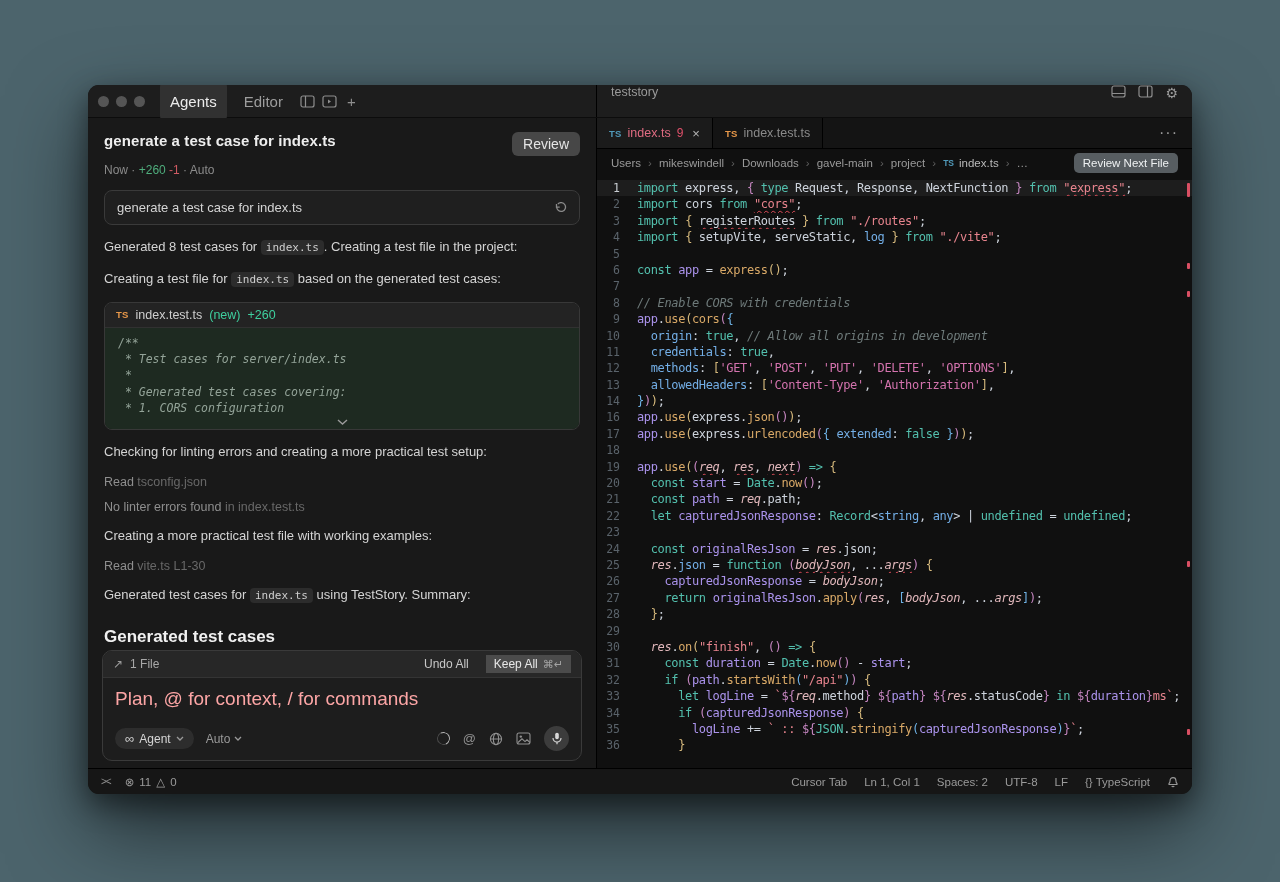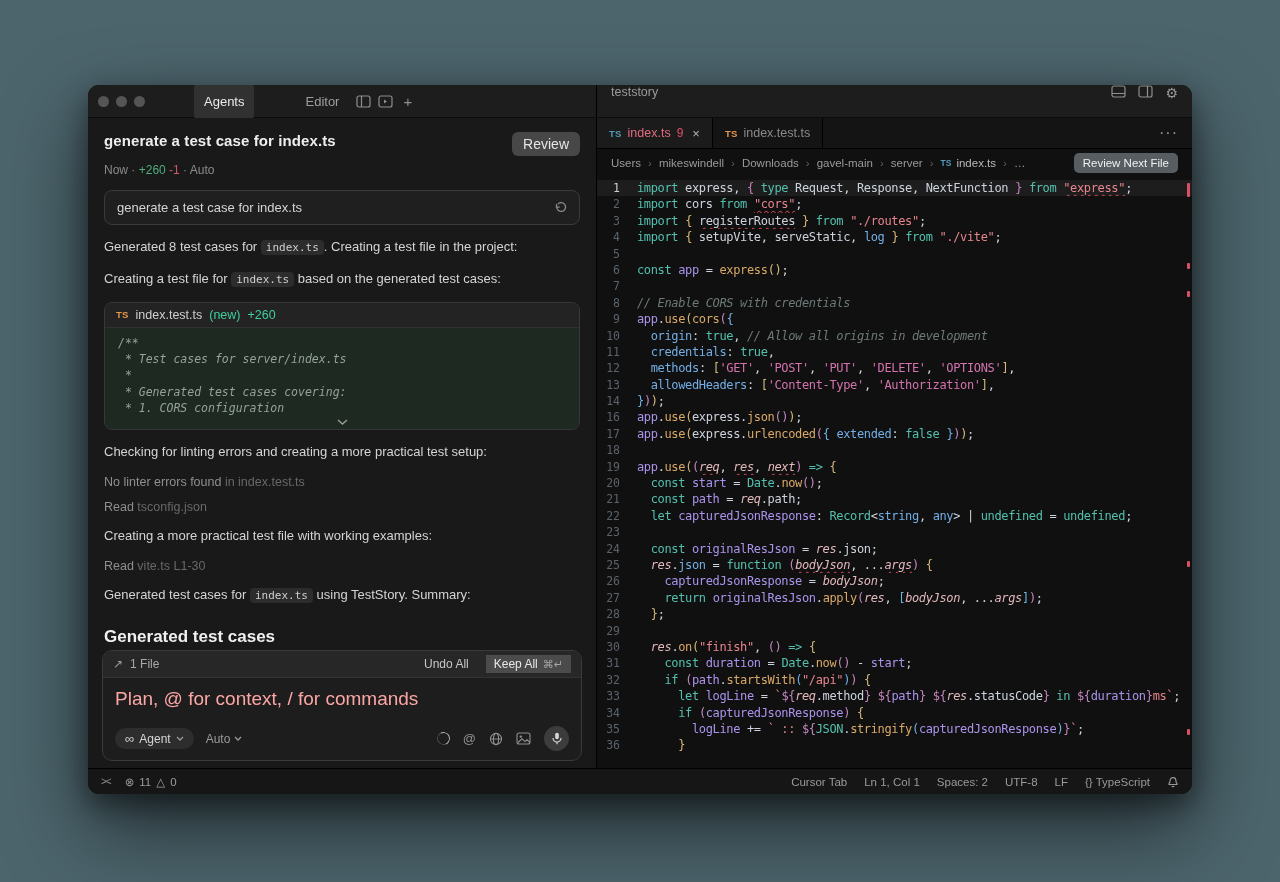--- a/index.html
+++ b/index.html
@@ -9,21 +9,21 @@
   .window { position:absolute; left:88px; top:85px; width:1104px; height:709px;
     background:#181818; border-radius:11px; overflow:hidden; display:flex; flex-direction:column;
     box-shadow:0 35px 80px rgba(0,0,0,.55), 0 10px 28px rgba(0,0,0,.45); }
 
   
   .titlebar { height:33px; flex:none; display:flex; background:#1d1d1d; border-bottom:1px solid #0c0c0c; }
   .tb-left { width:509px; flex:none; display:flex; align-items:center; padding:0 10px; gap:7px; border-right:1px solid #000; }
   .dot { width:11px; height:11px; border-radius:50%; background:#555; flex:none; }
   .dot + .dot { margin-left:-1px; }
   .dots { display:flex; gap:8px; margin-right:8px; }
-  .tb-tab { font-size:13px; color:#9d9d9d; padding:12px 10px; border-radius:6px; cursor:default;margin-left:34px; }
+  .tb-tab { font-size:15px; color:#9d9d9d; padding:12px 10px; border-radius:6px; cursor:default; }
   .tb-tab.active { background:#313131; color:#ebebeb; }
   .tb-ic { color:#8f8f8f; display:flex; align-items:center; }
   .tb-plus { color:#8f8f8f; font-size:15px; padding:0 3px; }
   .tb-right { flex:1; display:flex; align-items:flex-start; padding:0 14px; gap:12px; }
   .ws-title { color:#9a9a9a; font-size:12.5px; }
   .tb-spacer { flex:1; }
   .gear { color:#9a9a9a; font-size:14px; }
 
   
   .main { flex:1; display:flex; min-height:0; }
@@ -201,22 +201,22 @@
                 <span class="card-added">+260</span>
               </div>
               <div class="card-body"><div>/**</div><div> * Test cases for server/index.ts</div><div> *</div><div> * Generated test cases covering:</div><div> * 1. CORS configuration</div></div>
               <div class="card-chevron">
                 <svg width="11" height="6" viewBox="0 0 11 6" fill="none" stroke="currentColor" stroke-width="1.4">
                   <path d="M1 1 L5.5 5 L10 1"></path>
                 </svg>
               </div>
             </div>
             <div class="msg-p"><span>Checking for linting errors and creating a more practical test setup:</span></div>
+            <div class="msg-dim"><span class="dim-b">Read</span><span class="dim-d"> tsconfig.json</span></div>
             <div class="msg-dim"><span class="dim-b">No linter errors found</span><span class="dim-d"> in index.test.ts</span></div>
-            <div class="msg-dim"><span class="dim-b">Read</span><span class="dim-d"> tsconfig.json</span></div>
             <div class="msg-p"><span>Creating a more practical test file with working examples:</span></div>
             <div class="msg-dim"><span class="dim-b">Read</span><span class="dim-d"> vite.ts L1-30</span></div>
             <div class="msg-p"><span>Generated test cases for </span><span class="chip">index.ts</span><span> using TestStory. Summary:</span></div>
             <div class="msg-h2">Generated test cases</div>
             <div class="msg-p"><span>8 test cases covering:</span></div>
             <div class="msg-li">1. CORS configuration — credentials, methods, headers</div>
             <div class="msg-li">2. Body parsing —  JSON and URL-encoded</div>
           </div>
       </div>
 
@@ -299,21 +299,21 @@
       <div class="breadcrumb-row">
         <span id="breadcrumb" style="display:flex;gap:7px;align-items:center;">
             <span>Users</span>
             <span class="bc-sep">›</span>
             <span>mikeswindell</span>
             <span class="bc-sep">›</span>
             <span>Downloads</span>
             <span class="bc-sep">›</span>
             <span>gavel-main</span>
             <span class="bc-sep">›</span>
-            <span>server</span>
+            <span>project</span>
             <span class="bc-sep">›</span>
             <span class="bc-file">
               <span class="bc-badge">TS</span>
               <span>index.ts</span>
             </span>
             <span class="bc-sep">›</span>
             <span>…</span>
           </span>
         <button class="review-next">Review Next File</button>
       </div>

